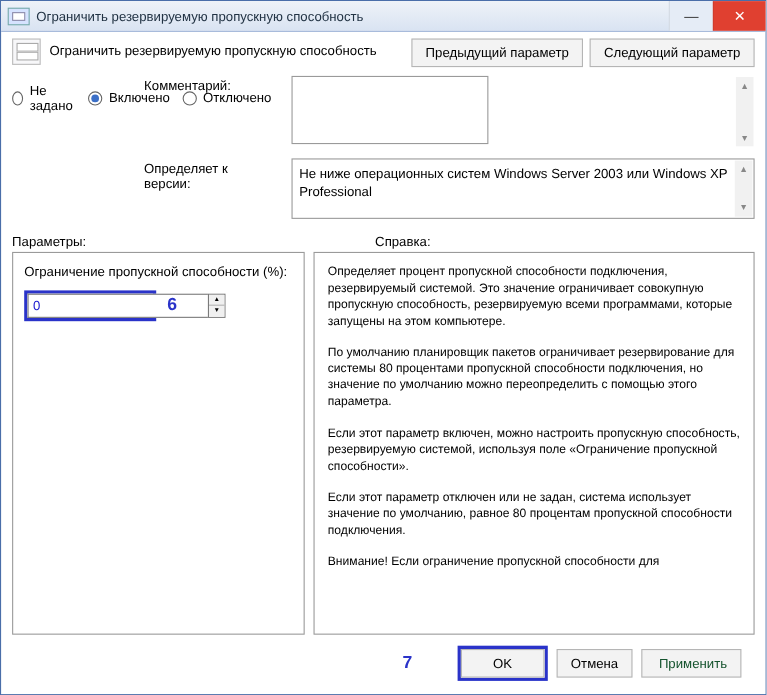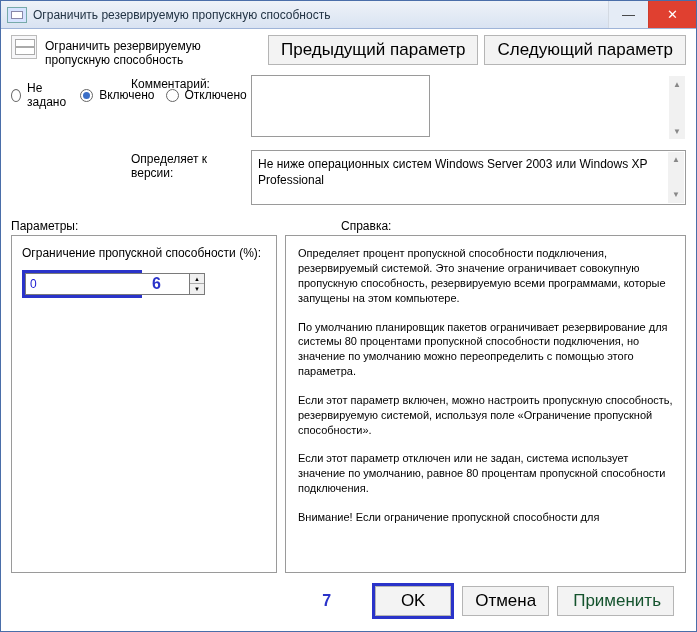--- a/index.html
+++ b/index.html
@@ -12,28 +12,28 @@
   .win-btns { display: flex; height: 100%; }
   .win-btn { width: 40px; display: flex; align-items:center; justify-content:center; font-size: 13px; color:#333; border-left:1px solid rgba(0,0,0,0.08); background:#e5ecf6; }
   .win-btn.close { background: #e04030; color:#fff; width:48px; }
   .content { padding: 6px 10px 0 10px; flex:1; display:flex; flex-direction:column; overflow:hidden; }
   .hdr { display:flex; align-items:flex-start; gap:8px; margin-bottom:8px; }
   .hdr-icon { width:26px; height:24px; background:#f7f7f9; border:1px solid #bbb; position:relative; flex-shrink:0; }
   .hdr-icon::before{content:"";position:absolute;left:3px;top:3px;width:18px;height:6px;background:#fff;border:1px solid #aaa;}
   .hdr-icon::after{content:"";position:absolute;left:3px;bottom:3px;width:18px;height:6px;background:#fff;border:1px solid #aaa;}
   .hdr-title { flex:1; padding-top:4px; }
   .nav-btns { display:flex; gap:6px; }
-  .btn { background:#f3f3f3; border:1px solid #b5b5b5; padding:4px 12px; font-size:17px; cursor:pointer; min-height:26px; }
+  .btn { background:#f3f3f3; border:1px solid #b5b5b5; padding:4px 12px; font-size:12px; cursor:pointer; min-height:26px; }
   .row { display:flex; align-items:flex-start; margin-bottom:4px; }
   .radio-col { width:120px; display:flex; gap:11px; padding-top:6px; }
   .radio-item { display:flex; align-items:center; gap:6px; }
   .radio-circle { width:13px; height:13px; border:1px solid #666; border-radius:50%; display:flex; align-items:center; justify-content:center; background:#fff; }
   .radio-circle.checked::after { content:""; width:7px; height:7px; border-radius:50%; background:#3b6fc7; }
   .fields-col { flex:1; display:flex; flex-direction:column; gap:10px; }
-  .field-row { display:flex; gap:0; }
+  .field-row { display:flex; gap:14px; }
   .field-label { width:120px; padding-top:2px; }
   .textarea { flex:1; border:1px solid #9a9a9a; background:#fff; min-height:62px; padding:4px 16px 4px 6px; font-size:12px; position:relative; resize:none; font-family:inherit; }
   .versbox { flex:1; border:1px solid #9a9a9a; background:#fff; padding:6px 18px 16px 6px; font-size:12px; position:relative; line-height:1.3; }
   .scroll-gutter { position:absolute; right:1px; top:1px; bottom:1px; width:16px; background:#f1f1f1; display:flex; flex-direction:column; }
   .scroll-gutter .sbtn { height:16px; font-size:8px; color:#888; display:flex; align-items:center; justify-content:center; }
   .section-labels { display:flex; margin:10px 0 2px 0; }
   .section-labels > div:first-child { width:330px; }
   .panels { flex:1; display:flex; gap:8px; min-height:0; }
   .panel { border:1px solid #9a9a9a; background:#fff; padding:10px 10px; overflow:hidden; }
   .panel.left { width:266px; position:relative; }

